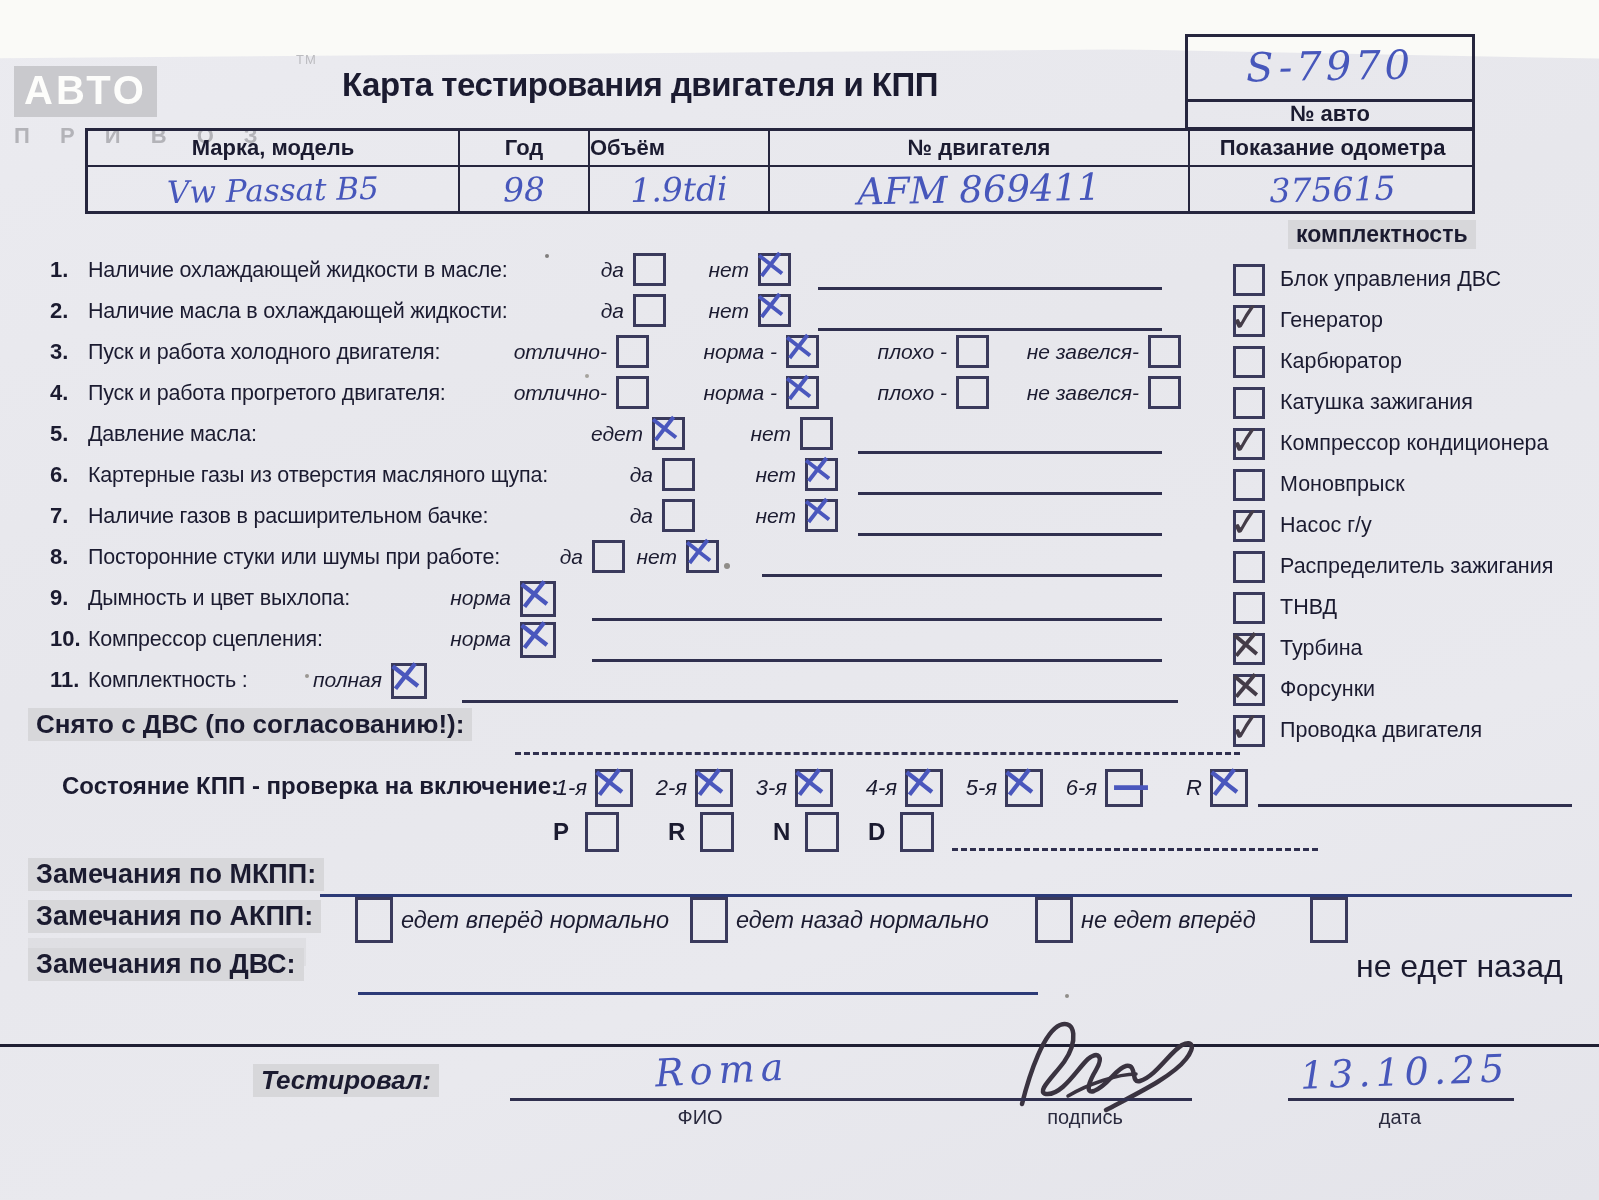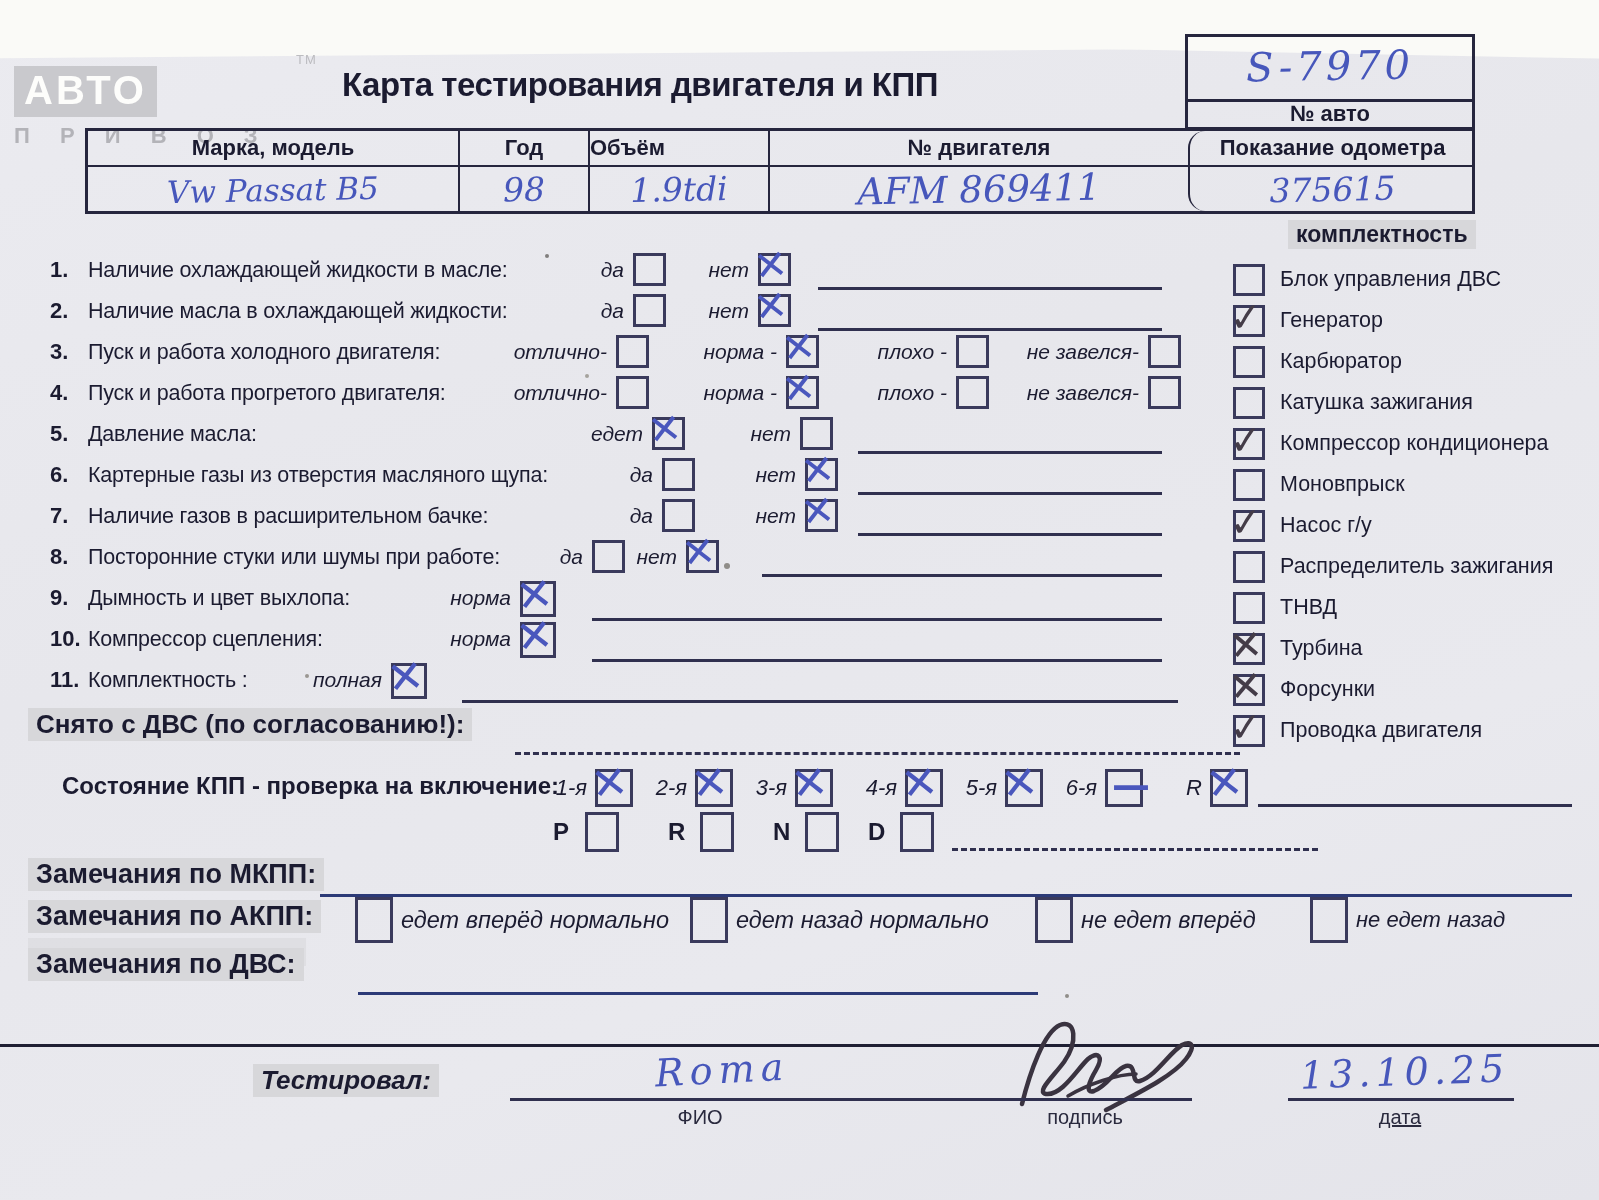--- a/index.html
+++ b/index.html
@@ -62,21 +62,21 @@
         <div class="hand" style="position: absolute; left: 0px; top: 36px; width: 100%; height: 50px; text-align: center; font-size: 33px; line-height: 46px; transform: rotate(-1.2deg);">98</div>
       </div>
       <div style="position: absolute; left: 500px; top: 0px; width: 180px; height: 100%; border-left: 2.5px solid rgb(38, 38, 62); box-sizing: border-box;">
         <div style="position: absolute; left: 0px; top: 0px; width: 100%; height: 36px; border-bottom: 2.5px solid rgb(38, 38, 62); box-sizing: border-box; font-weight: bold; font-size: 22px; line-height: 34px;">Объём</div>
         <div class="hand" style="position: absolute; left: 0px; top: 36px; width: 100%; height: 50px; text-align: center; font-size: 33px; line-height: 46px; transform: rotate(-1.2deg);">1.9tdi</div>
       </div>
       <div style="position: absolute; left: 680px; top: 0px; width: 420px; height: 100%; border-left: 2.5px solid rgb(38, 38, 62); box-sizing: border-box;">
         <div style="position: absolute; left: 0px; top: 0px; width: 100%; height: 36px; border-bottom: 2.5px solid rgb(38, 38, 62); box-sizing: border-box; font-weight: bold; font-size: 22px; text-align: center; line-height: 34px;">№ двигателя</div>
         <div class="hand" style="position: absolute; left: 0px; top: 36px; width: 100%; height: 50px; text-align: center; font-size: 37px; line-height: 46px; transform: rotate(-1.2deg);">AFM 869411</div>
       </div>
-      <div style="position: absolute; left: 1100px; top: 0px; width: 287px; height: 100%; border-left: 2.5px solid rgb(38, 38, 62); box-sizing: border-box; border-radius: 17px;">
+      <div style="position: absolute; left: 1100px; top: 0px; width: 287px; height: 100%; border-left: 2.5px solid rgb(38, 38, 62); box-sizing: border-box;">
         <div style="position: absolute; left: 0px; top: 0px; width: 100%; height: 36px; border-bottom: 2.5px solid rgb(38, 38, 62); box-sizing: border-box; font-weight: bold; font-size: 22px; text-align: center; line-height: 34px;">Показание одометра</div>
         <div class="hand" style="position: absolute; left: 0px; top: 36px; width: 100%; height: 50px; text-align: center; font-size: 33px; line-height: 46px; transform: rotate(-1.2deg);">375615</div>
       </div>
     </div>
 
   <div class="abs bold lbl-hl" style="left:1288px;top:220px;font-size:23px;">комплектность</div>
   <div id="equipment-list">
       <div style="position: absolute; left: 0px; top: 0px;">
         <span class="cbox" style="left: 1233px; top: 264px; width: 32px; height: 32px;"></span>
         <span class="eq-label" style="left: 1280px; top: 267px;">Блок управления ДВС</span>
@@ -316,21 +316,21 @@
 
   <div class="sect-label lbl-hl" style="left:28px;top:900px;font-size:27px;">Замечания по АКПП:</div>
   <div id="akpp-notes-list">
       <span class="cbox" style="left: 355px; top: 897px; width: 38px; height: 46px;"></span>
       <span style="position: absolute; left: 401px; top: 907px; font-style: italic; font-size: 23.5px; white-space: nowrap;">едет вперёд нормально</span>
       <span class="cbox" style="left: 690px; top: 897px; width: 38px; height: 46px;"></span>
       <span style="position: absolute; left: 736px; top: 907px; font-style: italic; font-size: 23.5px; white-space: nowrap;">едет назад нормально</span>
       <span class="cbox" style="left: 1035px; top: 897px; width: 38px; height: 46px;"></span>
       <span style="position: absolute; left: 1081px; top: 907px; font-style: italic; font-size: 23.5px; white-space: nowrap;">не едет вперёд</span>
       <span class="cbox" style="left: 1310px; top: 897px; width: 38px; height: 46px;"></span>
-      <span style="position: absolute; left: 1356px; top: 907px; font-style: italic; font-size: 22px; white-space: nowrap;">не едет назад</span>
+      <span style="position: absolute; left: 1356px; top: 948px; font-size: 32px; white-space: nowrap;">не едет назад</span>
     </div>
   <div class="abs" style="left:28px;top:938px;width:278px;height:28px;background:#d7d7da;opacity:.55;"></div>
 
   <div class="sect-label lbl-hl" style="left:28px;top:948px;font-size:27px;">Замечания по ДВС:</div>
   <div class="uline uline-blue" style="left:358px;top:992px;width:680px;"></div>
 
   <div class="abs" style="left:0;top:1044px;width:1599px;border-bottom:3px solid #1f1f33;"></div>
 
   <div class="sect-label lbl-hl ital" style="left:253px;top:1064px;font-size:26px;">Тестировал:</div>
 
@@ -340,16 +340,16 @@
 
   <svg class="abs" style="left:1008px;top:1012px;" width="200" height="105" viewBox="0 0 200 105">
     <path d="M14,92 C22,60 36,20 52,13 C68,7 70,30 56,50 C44,66 28,80 38,82 C54,84 70,56 80,47 C90,39 96,44 88,58 C82,68 76,82 86,79 C100,74 108,56 118,54 C130,52 122,72 132,69 C148,64 162,40 174,33 C184,28 188,34 178,47 C164,65 128,82 98,98" fill="none" stroke="#3a3340" stroke-width="4.5" stroke-linecap="round"></path>
     <path d="M60,84 C80,72 110,62 128,62" fill="none" stroke="#3a3340" stroke-width="3.5" stroke-linecap="round"></path>
   </svg>
   <div class="uline" style="left:1002px;top:1098px;width:190px;"></div>
   <div class="cap" style="left:1085px;top:1106px;">подпись</div>
 
   <div class="hand" style="position:absolute;left:1300px;top:1050px;font-size:38px;letter-spacing:5px;transform:rotate(-2deg);">13.10.25</div>
   <div class="uline" style="left:1288px;top:1098px;width:226px;"></div>
-  <div class="cap" style="left:1400px;top:1106px;text-decoration:underline;">дата</div>
+  <div class="cap" style="left:1400px;top:1106px;">дата</div>
 
   <div class="speck" style="left:545px;top:254px;box-shadow:180px 310px 0 1px #6b675f, -240px 420px 0 0 #7a756c, 520px 740px 0 0 #6b675f, 40px 120px 0 0 #8a857b;"></div>
 </div>
 
 </body></html>

